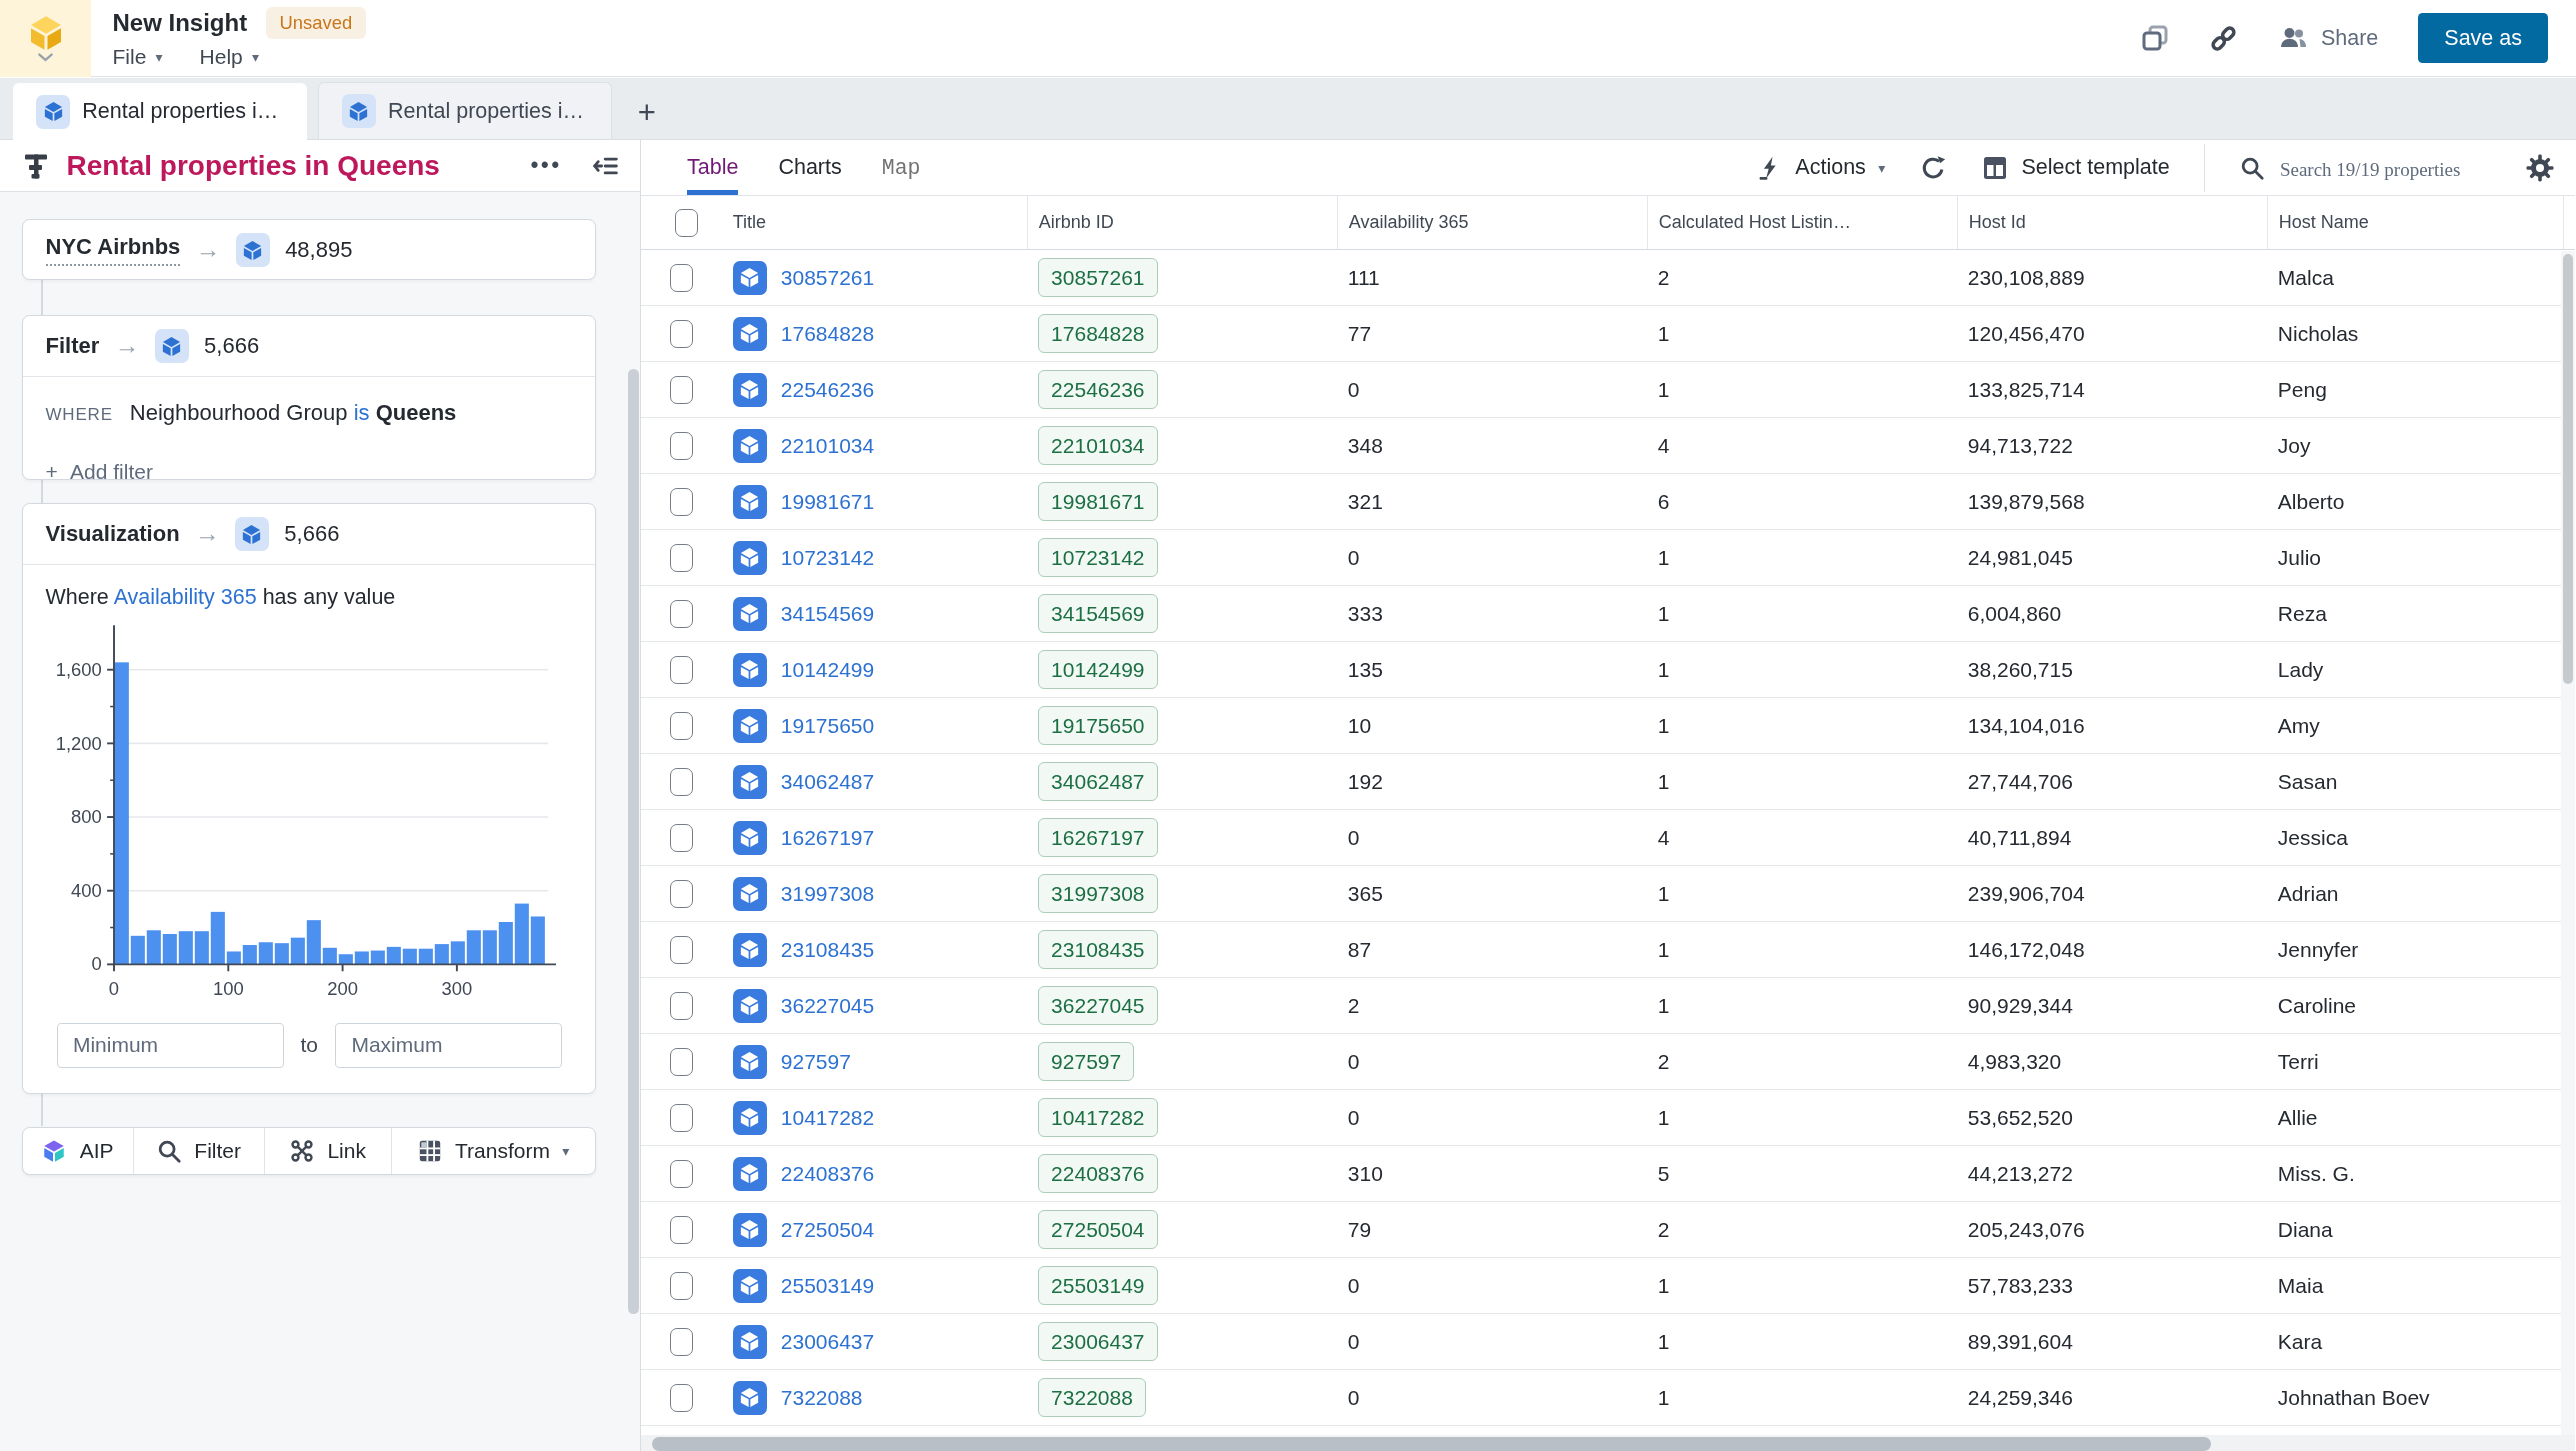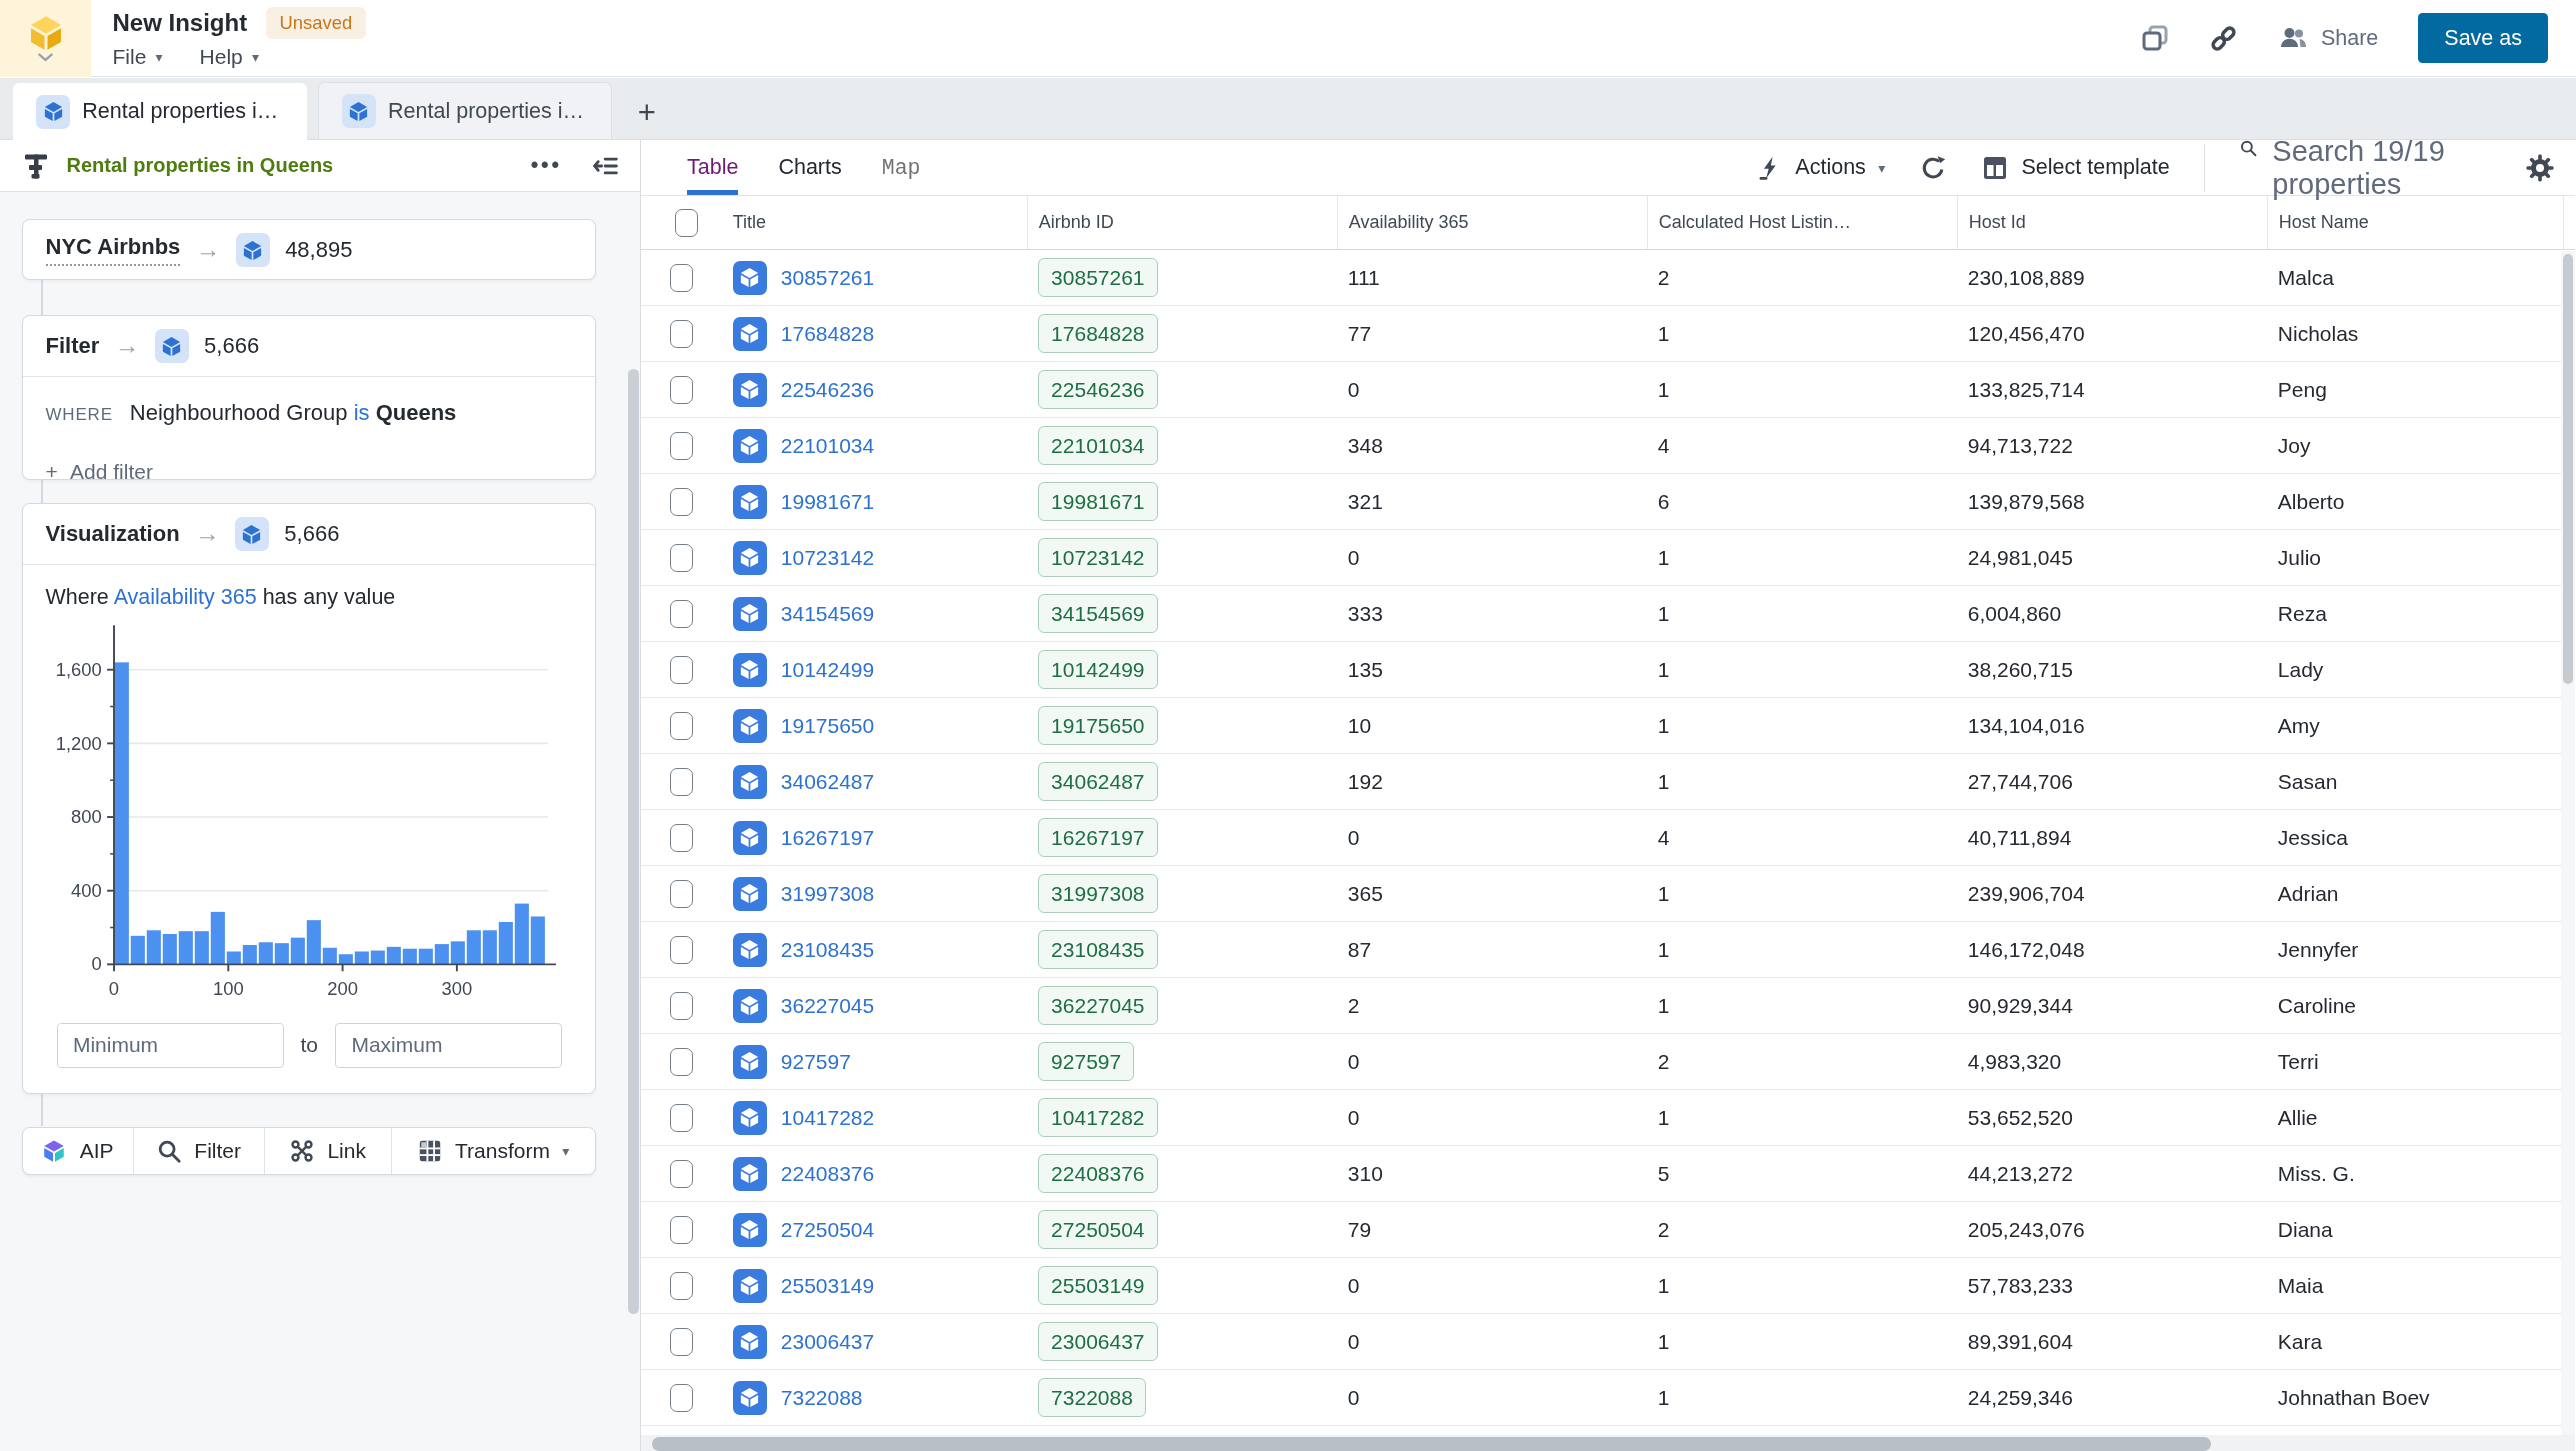--- a/index.html
+++ b/index.html
@@ -39,21 +39,21 @@
   .chip svg { width:23px; height:23px; }
 
   
   .content { position:absolute; left:0; top:140px; width:2576px; height:1312px; display:flex; }
 
   
   .sidebar { width:641px; height:1312px; background:#f5f7f9; border-right:1.5px solid #d8dde2;
     position:relative; flex:0 0 auto; }
   .sb-header { height:52px; background:#fff; border-bottom:0.8px solid #dde2e6; display:flex;
     align-items:center; padding:0 21.5px; gap:17px; }
-  .sb-title { font-size:20px; font-weight:600; color:#4d7c0f; flex:1 1 auto; white-space:nowrap;
+  .sb-title { font-size:28px; font-weight:600; color:#be185d; flex:1 1 auto; white-space:nowrap;
     overflow:hidden; text-overflow:ellipsis; }
   .sb-dots { color:#404854; font-size:23px; letter-spacing:2.3px; cursor:pointer; margin-right:14px; }
   .sb-body { position:relative; height:1260px; overflow:hidden; }
   .connector { position:absolute; left:41px; width:1.5px; background:#d3d9de; }
   .card { position:absolute; left:21.5px; width:574px; background:#fff; border:0.8px solid #d3d9de;
     border-radius:7.7px; box-shadow:0 1.5px 3.1px rgba(0,0,0,0.04); }
   .card-head { display:flex; align-items:center; gap:15.4px; padding:0 23px; height:60px; }
   .card-title { font-size:22px; font-weight:bold; color:#252a31; }
   .flow-arrow { color:#98a2ac; font-size:24.6px; }
   .count { font-size:22px; color:#252a31; }
@@ -89,22 +89,22 @@
   .toolbar { height:55px; display:flex; align-items:center; position:relative; }
   .view-tabs { display:flex; gap:40px; margin-left:23px; }
   .vtab { font-size:21.5px; cursor:pointer; position:relative; height:55px; display:flex; align-items:center; }
   .vtab.active { color:#701a75;margin-left:23px; }
   .vtab.active::after { content:""; position:absolute; left:0; right:0; bottom:0; height:4.6px; background:#2d72d2; }
   .vtab.default { color:#252a31; }
   .vtab.disabled { color:#737373;font-family:Liberation Mono, monospace; }
   .toolbar-right { margin-left:auto; display:flex; align-items:center; margin-right:21.5px; gap:34px; }
   .tool-item { display:flex; align-items:center; gap:12.3px; font-size:21.5px; color:#252a31; cursor:pointer; }
   .tool-divider { width:0.8px; height:48px; background:#dce1e5; }
-  .search-box { display:flex; align-items:flex-start; gap:15.4px; color:#5f6b7c; font-size:29px; cursor:text;
-    width:253px; }
+  .search-box { display:flex; align-items:flex-end; gap:15.4px; color:#5f6b7c; font-size:19px; cursor:text;
+    width:253px;font-family:Liberation Serif, serif; }
 
   
   .thead { height:55px; border-top:0.8px solid #e0e4e8; border-bottom:1.5px solid #d5dbe0; display:flex;
     font-size:18px; color:#404854; }
   .th { display:flex; align-items:center; padding-left:10.8px; border-left:1.5px solid #e4e8eb;
     overflow:hidden; white-space:nowrap; }
   .th.no-border { border-left:none; }
   .col-check { width:81px; flex:0 0 auto; display:flex; align-items:center; justify-content:center; }
   .col-title { width:305px; flex:0 0 auto; }
   .col-std { width:310px; flex:0 0 auto; }

